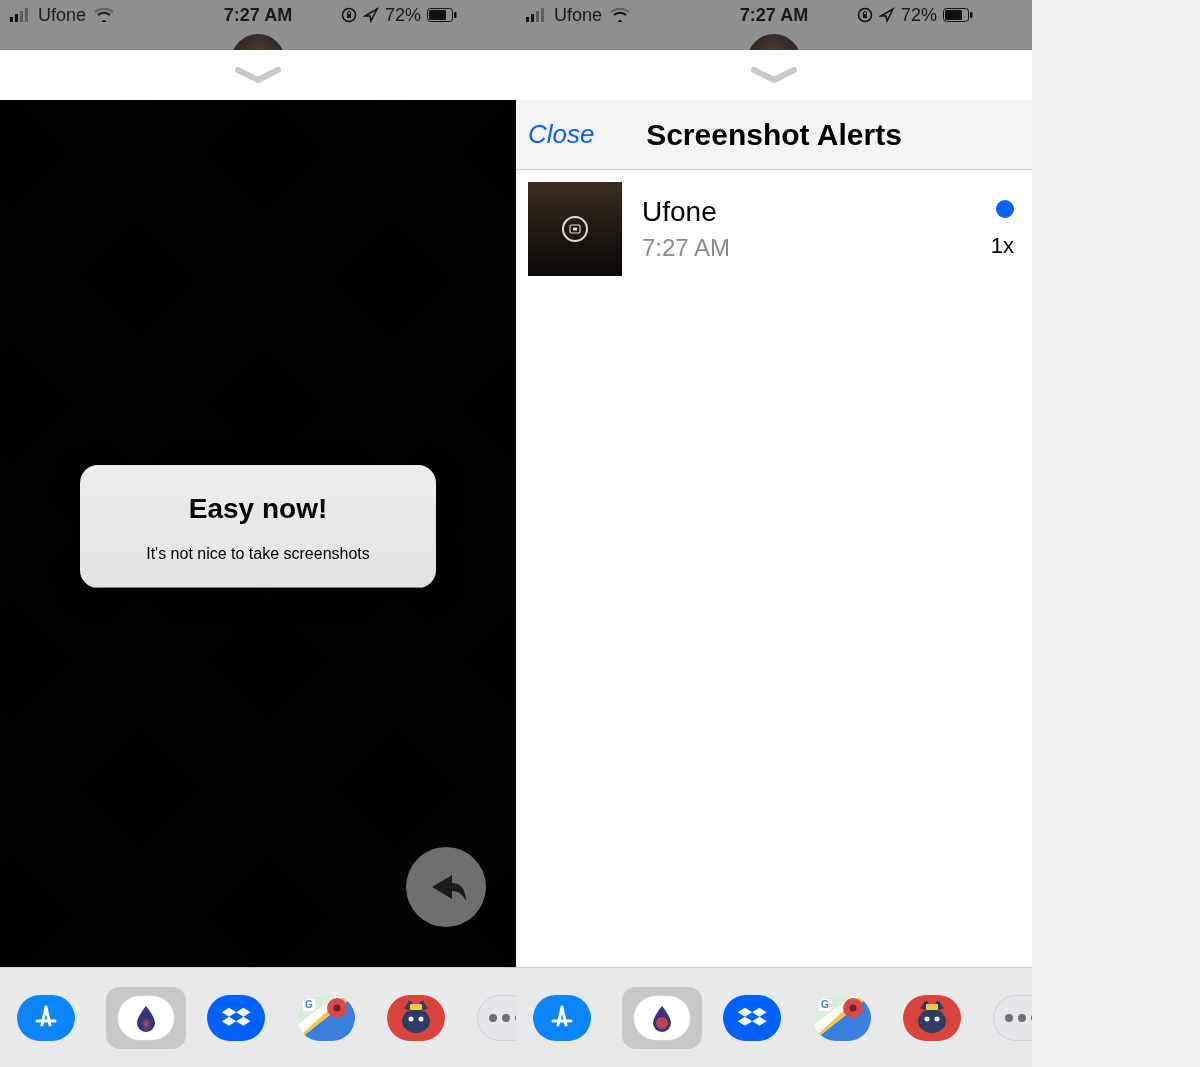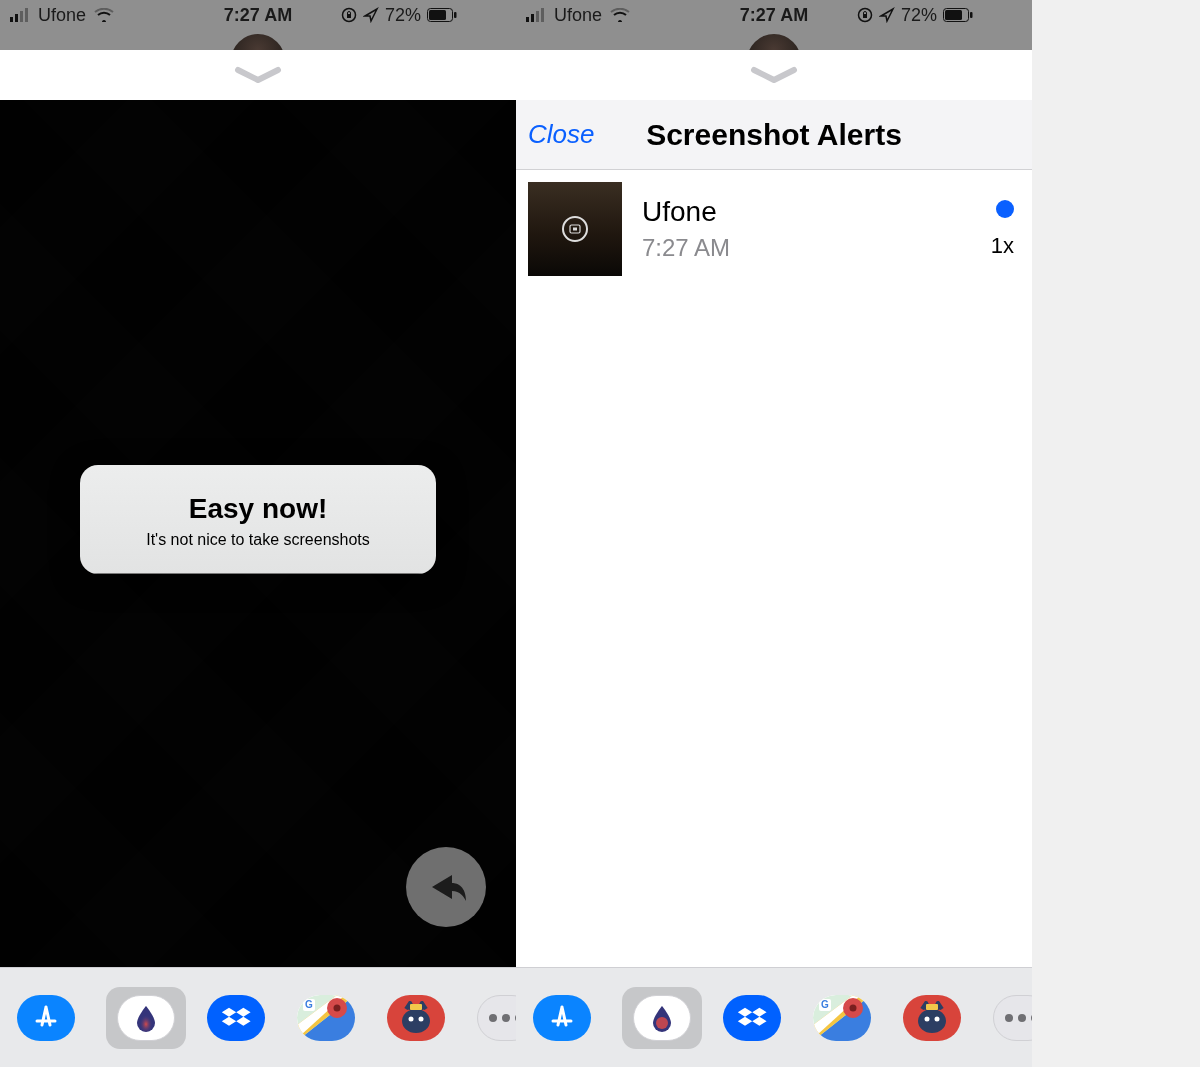--- a/index.html
+++ b/index.html
@@ -97,21 +97,21 @@
     box-shadow: 0 6px 30px rgba(0,0,0,0.4);
   }
   .alert-body {
     padding: 28px 20px 24px 20px;
     text-align: center;
   }
   .alert-title {
     font-size: 28px;
     font-weight: 700;
     color: #000;
-    margin-bottom: 6px;
+    margin-bottom: 20px;
   }
   .alert-msg {
     font-size: 16px;
     color: #000;
   }
   .alert-divider {
     height: 1px;
     background: #7a7a7a;
   }
   .alert-btn {

